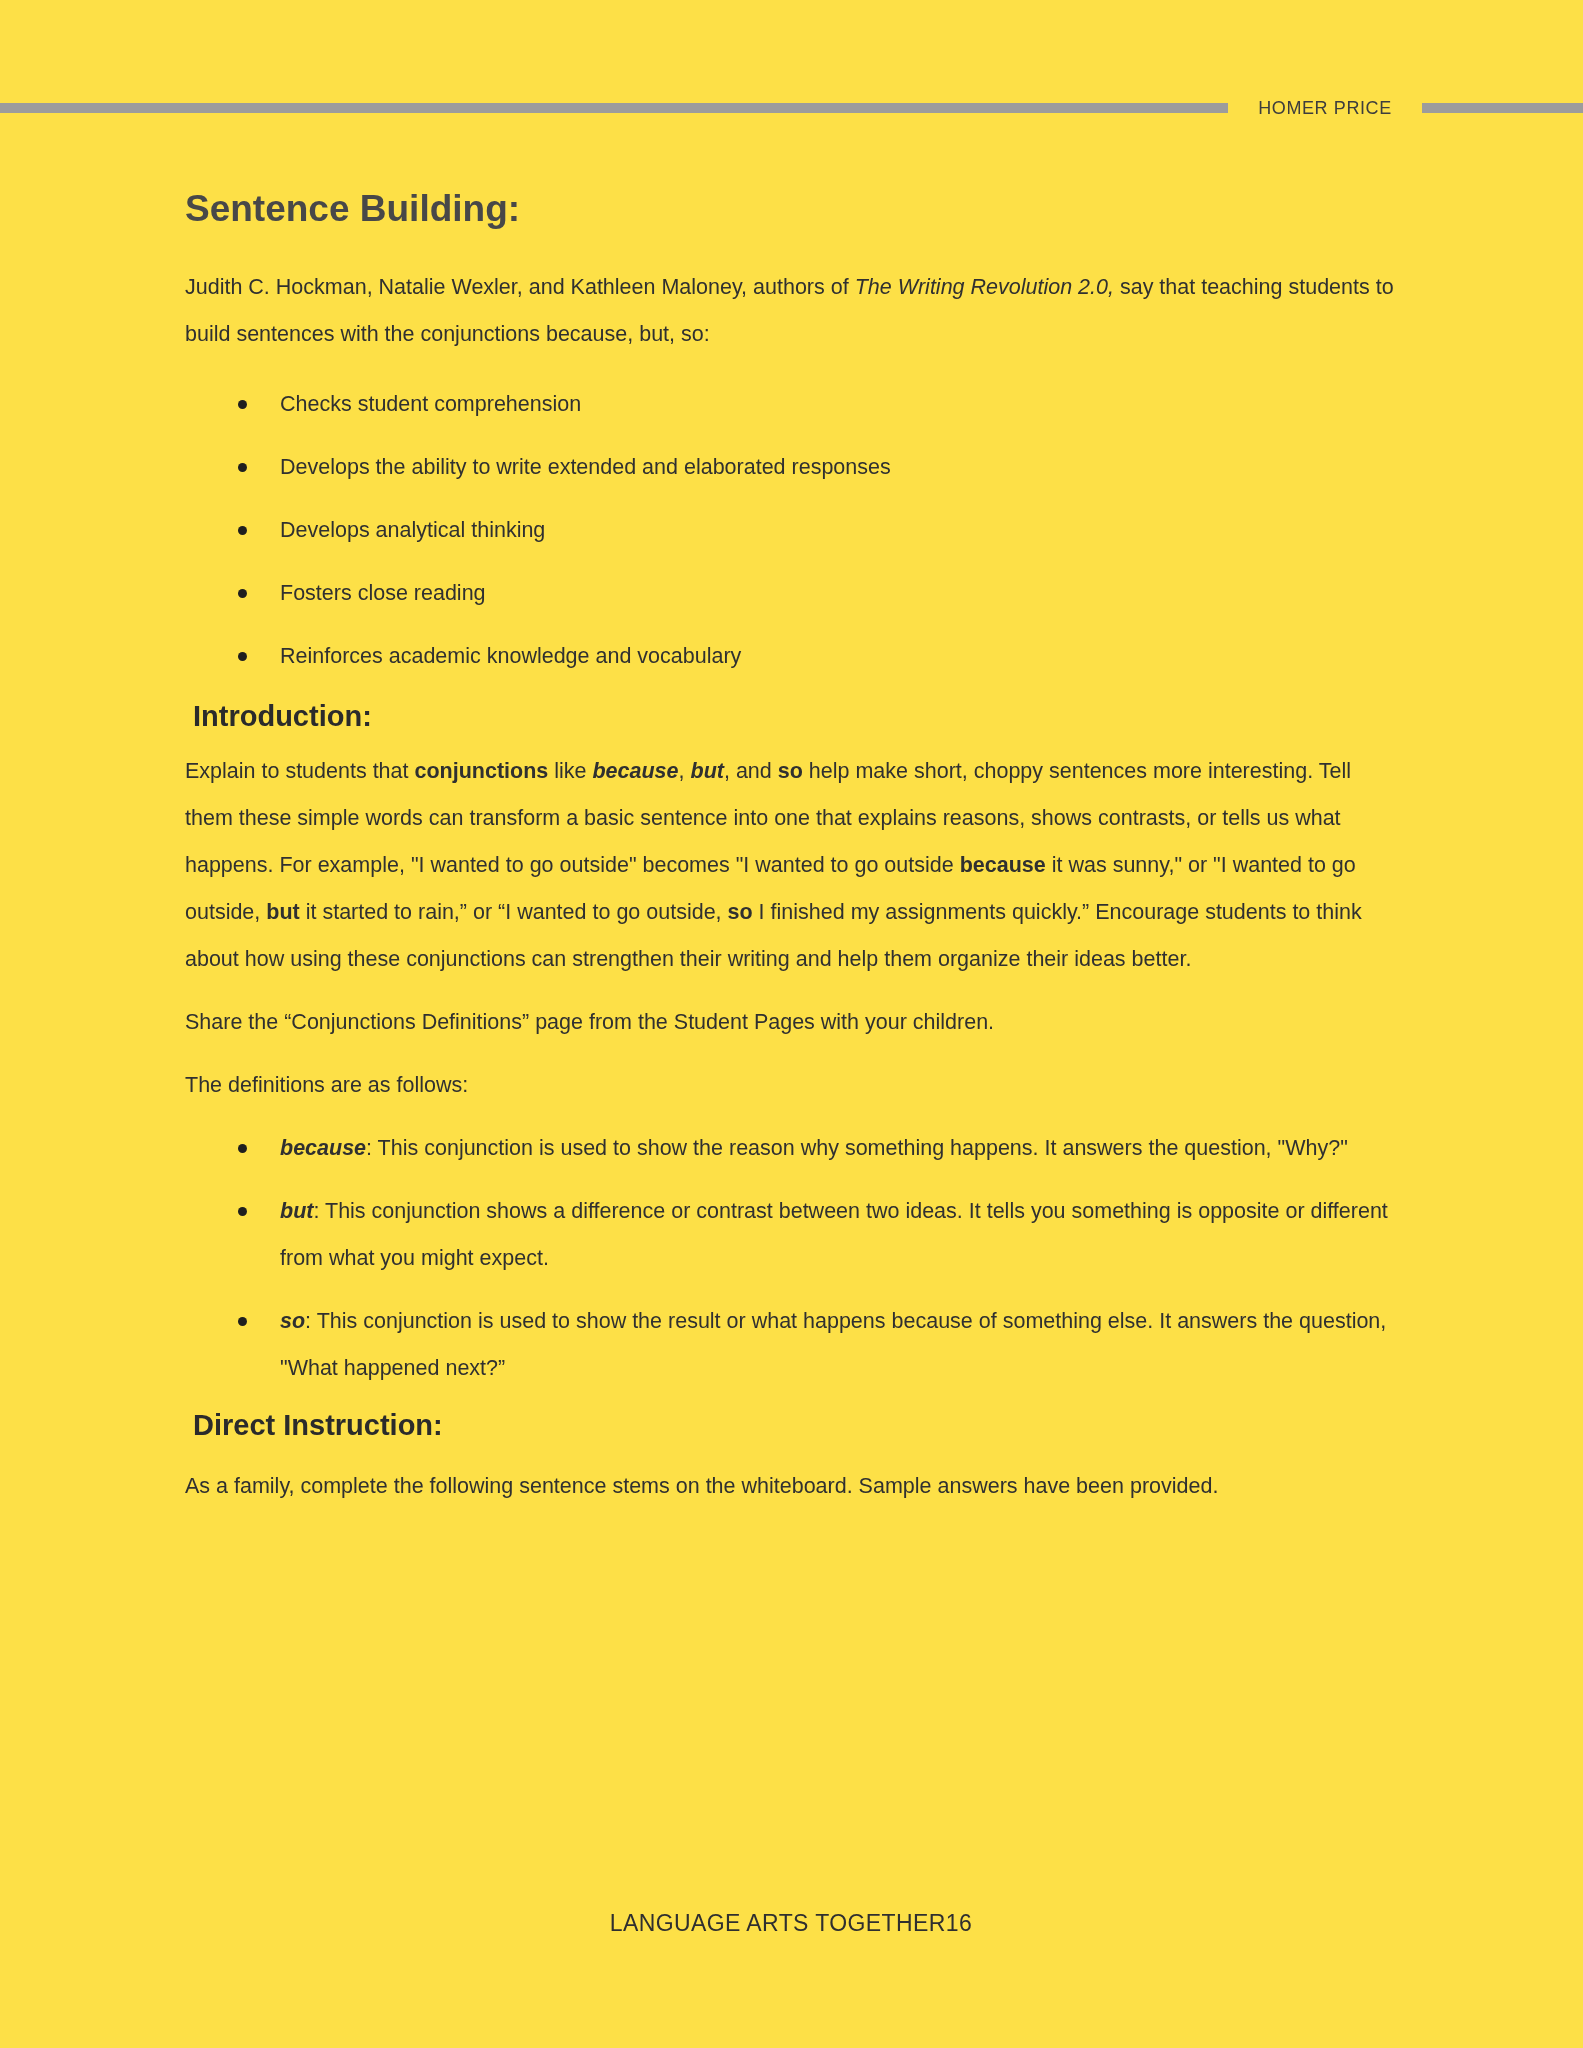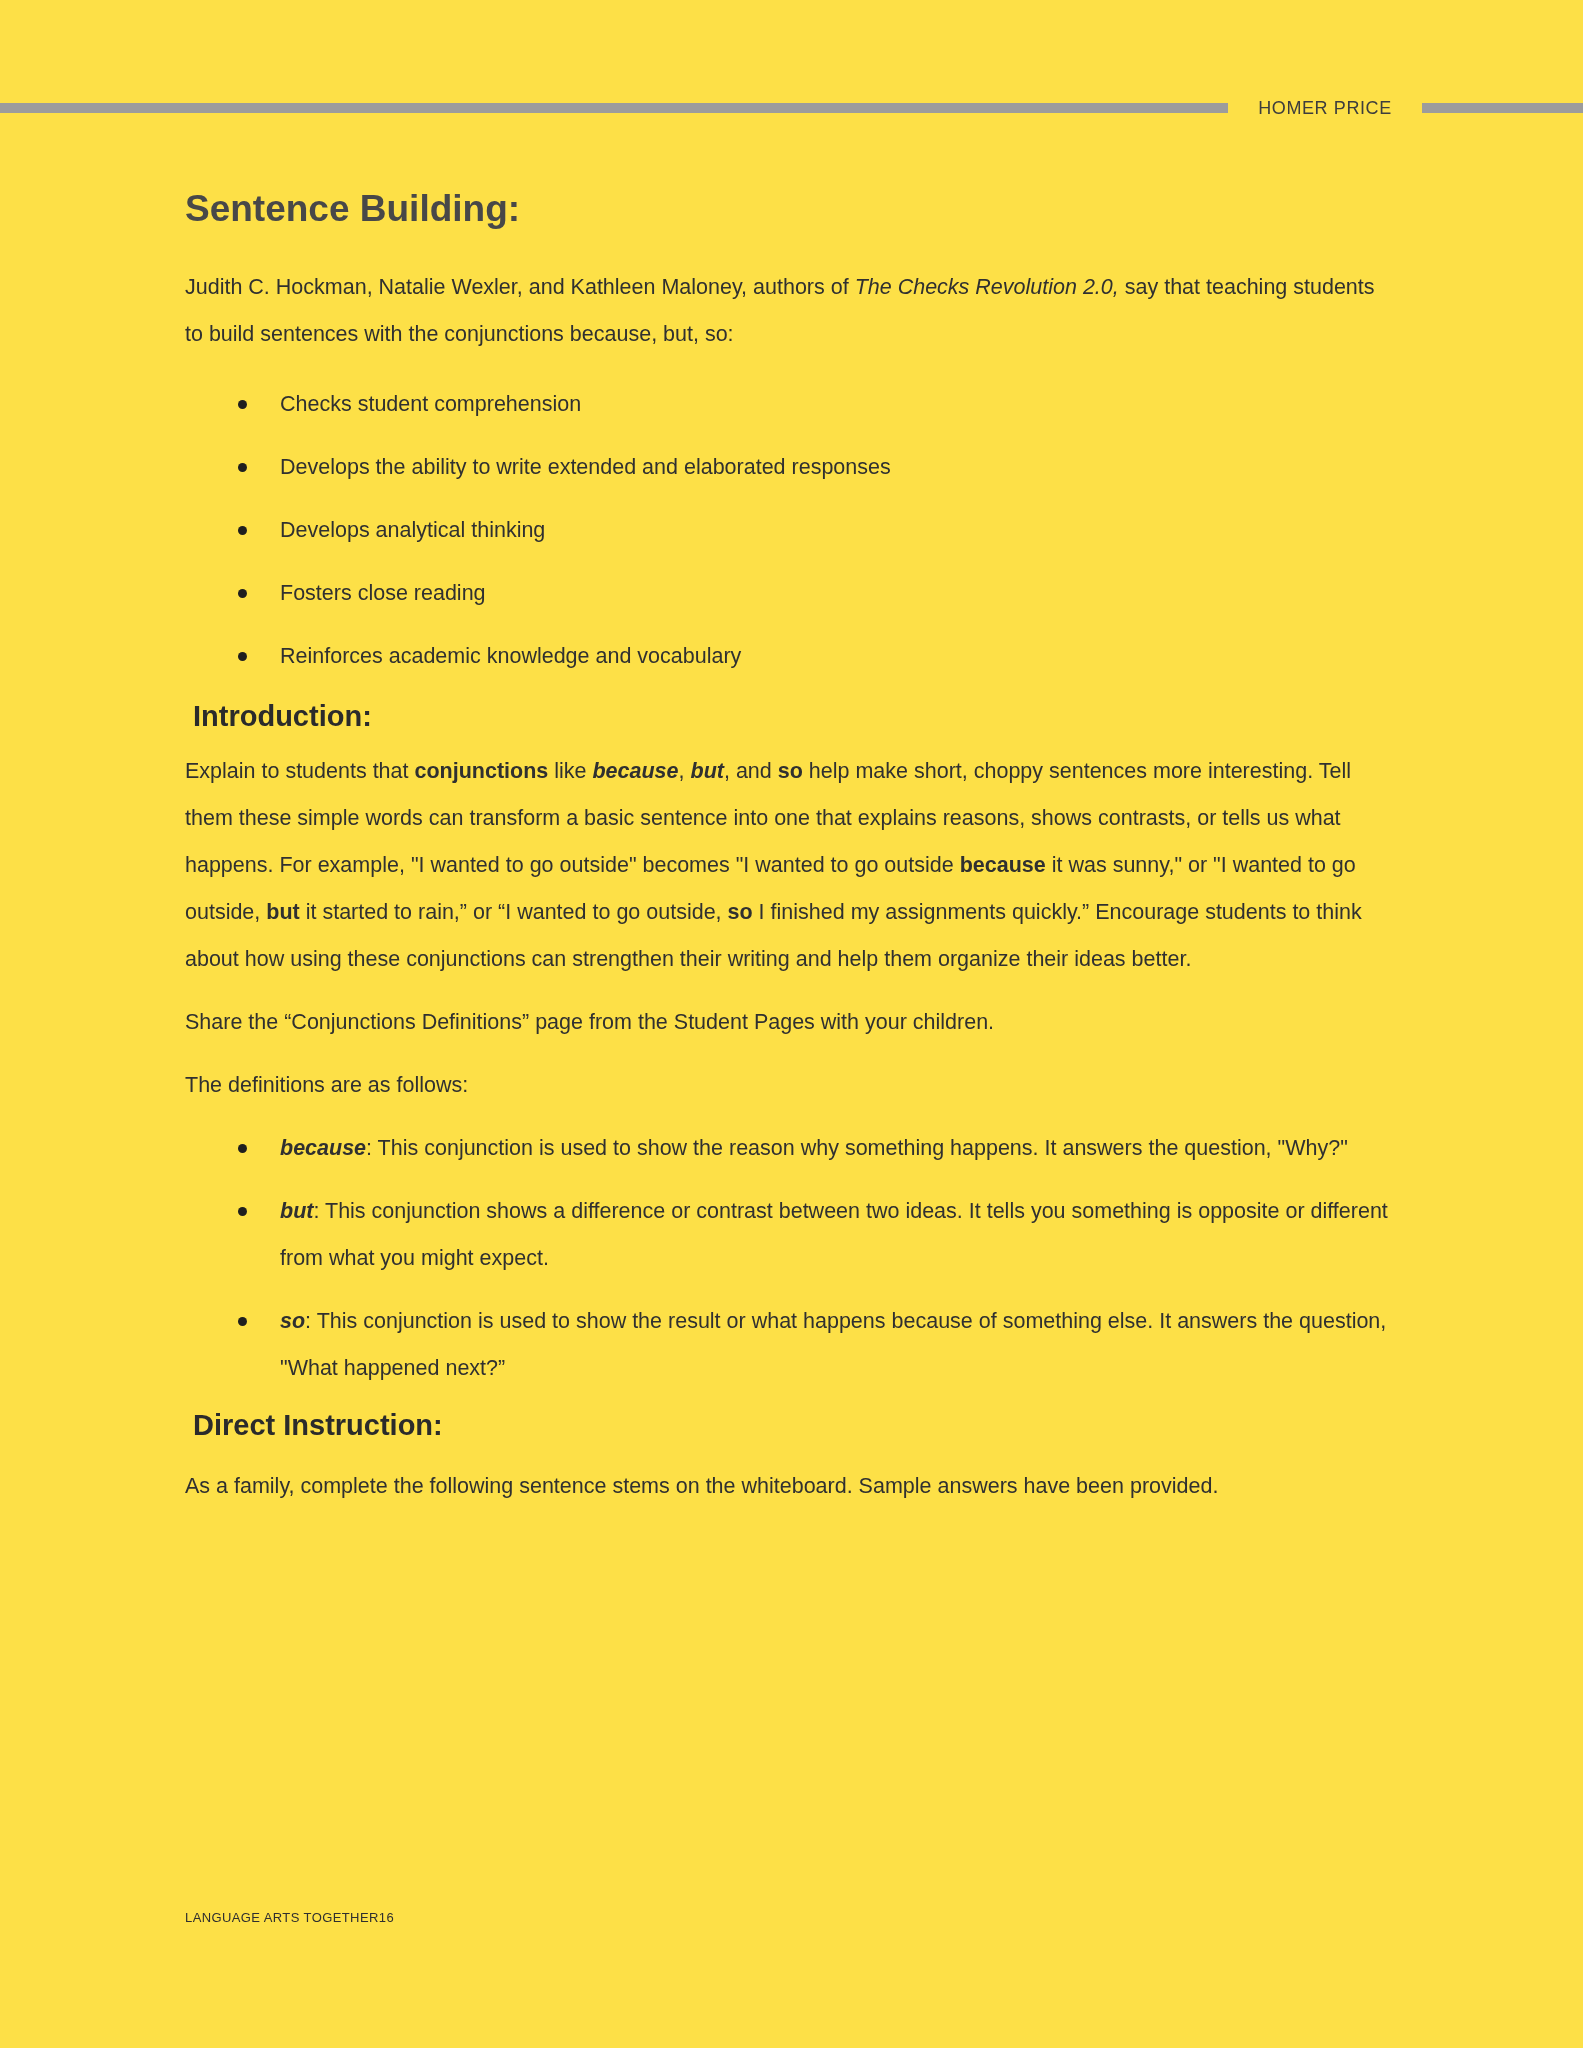--- a/index.html
+++ b/index.html
@@ -53,42 +53,42 @@
   ul.bullets li:last-child { margin-bottom: 0; }
   .dot {
     position: absolute; left: 53px; top: 19px;
     width: 9px; height: 9px; border-radius: 50%;
     background: #1f1f1f;
   }
 
   
   .footer {
     position: absolute; top: 1910px; left: 185px; right: 186px;
-    display: flex; justify-content: flex-start; align-items: baseline;
-    font-size: 13px; letter-spacing: 0.4px; color: #2f2f2f;
+    display: flex; justify-content: center; align-items: baseline;
+    font-size: 23px; letter-spacing: 0.4px; color: #2f2f2f;
   }
 </style>
 </head>
 <body>
 
 <div class="page">
 
   <div class="header">
     <div class="rule rule-left"></div>
     <div class="brand">HOMER PRICE</div>
     <div class="rule rule-right"></div>
   </div>
 
   <div class="content">
 
     <h1>
       <div class="title-line1">Sentence Building:</div>
     </h1>
 
-    <p class="byline"><span>Judith C. Hockman, Natalie Wexler, and Kathleen Maloney, authors of </span><span style="font-style: italic;">The Checks Revolution 2.0,</span><span> say that teaching students to build sentences with the conjunctions because, but, so:</span></p>
+    <p class="byline"><span>Judith C. Hockman, Natalie Wexler, and Kathleen Maloney, authors of </span><span style="font-style: italic;">The Writing Revolution 2.0,</span><span> say that teaching students to build sentences with the conjunctions because, but, so:</span></p>
 
     <ul class="bullets">
       <li><span class="dot"></span><span>Checks student comprehension</span></li>
       <li><span class="dot"></span><span>Develops the ability to write extended and elaborated responses</span></li>
       <li><span class="dot"></span><span>Develops analytical thinking</span></li>
       <li><span class="dot"></span><span>Fosters close reading</span></li>
       <li><span class="dot"></span><span>Reinforces academic knowledge and vocabulary</span></li>
     </ul>
 
     <h2 class="h2-intro">Introduction:</h2>

